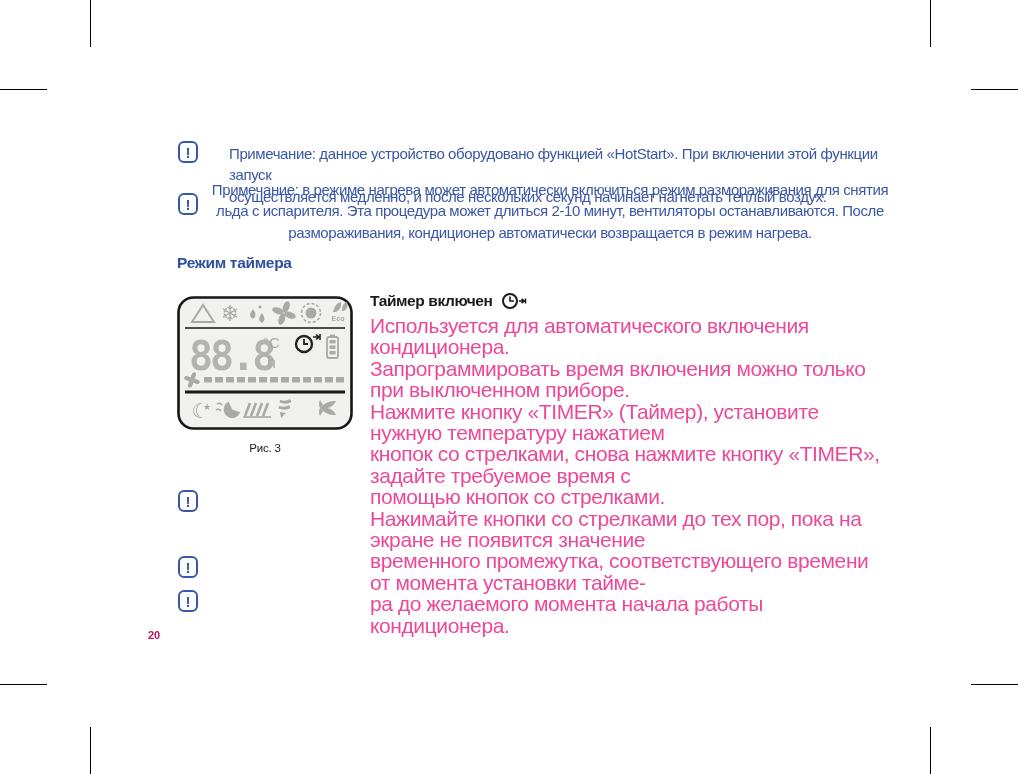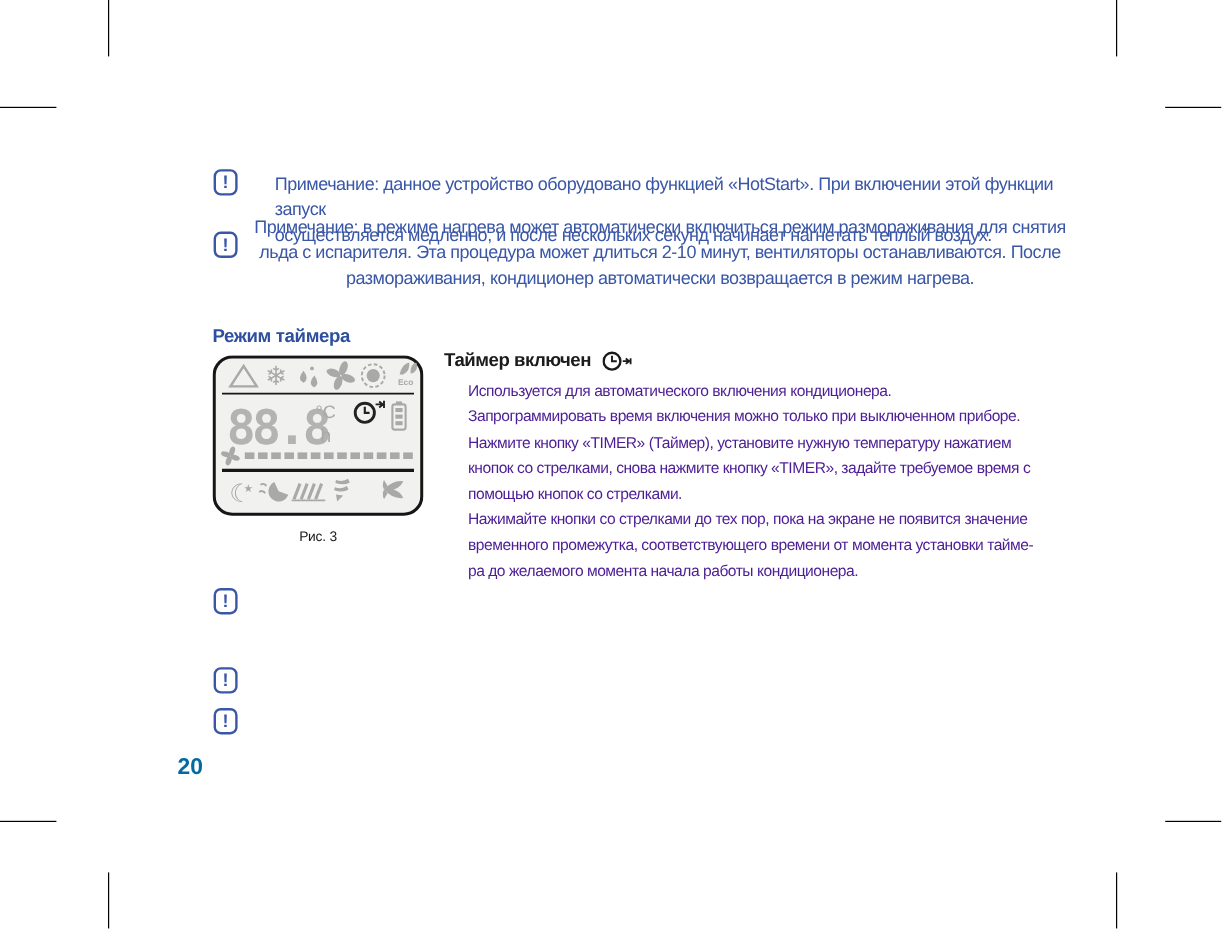--- a/index.html
+++ b/index.html
@@ -55,43 +55,42 @@
   .subtitle {
     color: #1b1b1b;
     font-weight: bold;
     font-size: 15.5px;
     letter-spacing: -0.4px;
   }
   .body-text {
     position: absolute;
     left: 370px; top: 315px;
     width: 520px;
-    color: #4c1d95;
-    font-size: 13px;
+    color: #ec4899;
+    font-size: 21px;
     letter-spacing: -0.4px;
     line-height: 21.4px;
     white-space: pre-line;
-    margin-left: 20px;
   }
   .figure { position: absolute; left: 177px; top: 296px; width: 176px; }
   .fig-caption {
     position: absolute;
     left: 177px; top: 442px;
     width: 176px;
     text-align: center;
     color: #1b1b1b;
     font-size: 11.5px;
     letter-spacing: -0.2px;
   }
   .page-number {
     position: absolute;
     left: 148px; top: 629px;
-    color: #0369a1;
-    font-weight: bold;
-    font-size: 19px;
+    color: #be185d;
+    font-weight: bold;
+    font-size: 11px;
   }
 </style>
 </head>
 <body>
 
 <div class="page">
 
   <div class="mark v" style="left:90px; top:0;"></div>
   <div class="mark h" style="left:0; top:89px;"></div>
   <div class="mark v" style="left:930px; top:0;"></div>
@@ -103,21 +102,21 @@
 
   <div class="note-icon" style="left:178px; top:141px;">!</div>
   <div class="note-text" style="left:210px; top:143px;margin-left:19px;">Примечание: данное устройство оборудовано функцией «HotStart». При включении этой функции запуск
 осуществляется медленно, и после нескольких секунд начинает нагнетать теплый воздух.</div>
 
   <div class="note-icon" style="left:178px; top:193px;">!</div>
   <div class="note-text" style="left:210px; top:179px;text-align:center;">Примечание: в режиме нагрева может автоматически включиться режим размораживания для снятия
 льда с испарителя. Эта процедура может длиться 2-10 минут, вентиляторы останавливаются. После
 размораживания, кондиционер автоматически возвращается в режим нагрева.</div>
 
-  <div class="section-title" style="left:177px; top:272px;">Режим таймера</div>
+  <div class="section-title" style="left:177px; top:254px;">Режим таймера</div>
 
   <div class="figure">
     <svg width="176" height="134" viewBox="0 0 176 134">
 
       <rect x="1.5" y="1.5" width="173" height="131" rx="15" fill="#f1f1ef" stroke="#161616" stroke-width="2.6"></rect>
 
       <g stroke="#a9a9a7" fill="none" stroke-width="2">
         <polygon points="26,9 37,26 15,26"></polygon>
       </g>
       <text x="53" y="25" font-size="22" fill="#a9a9a7" text-anchor="middle" font-family="DejaVu Sans, sans-serif">❄</text>

